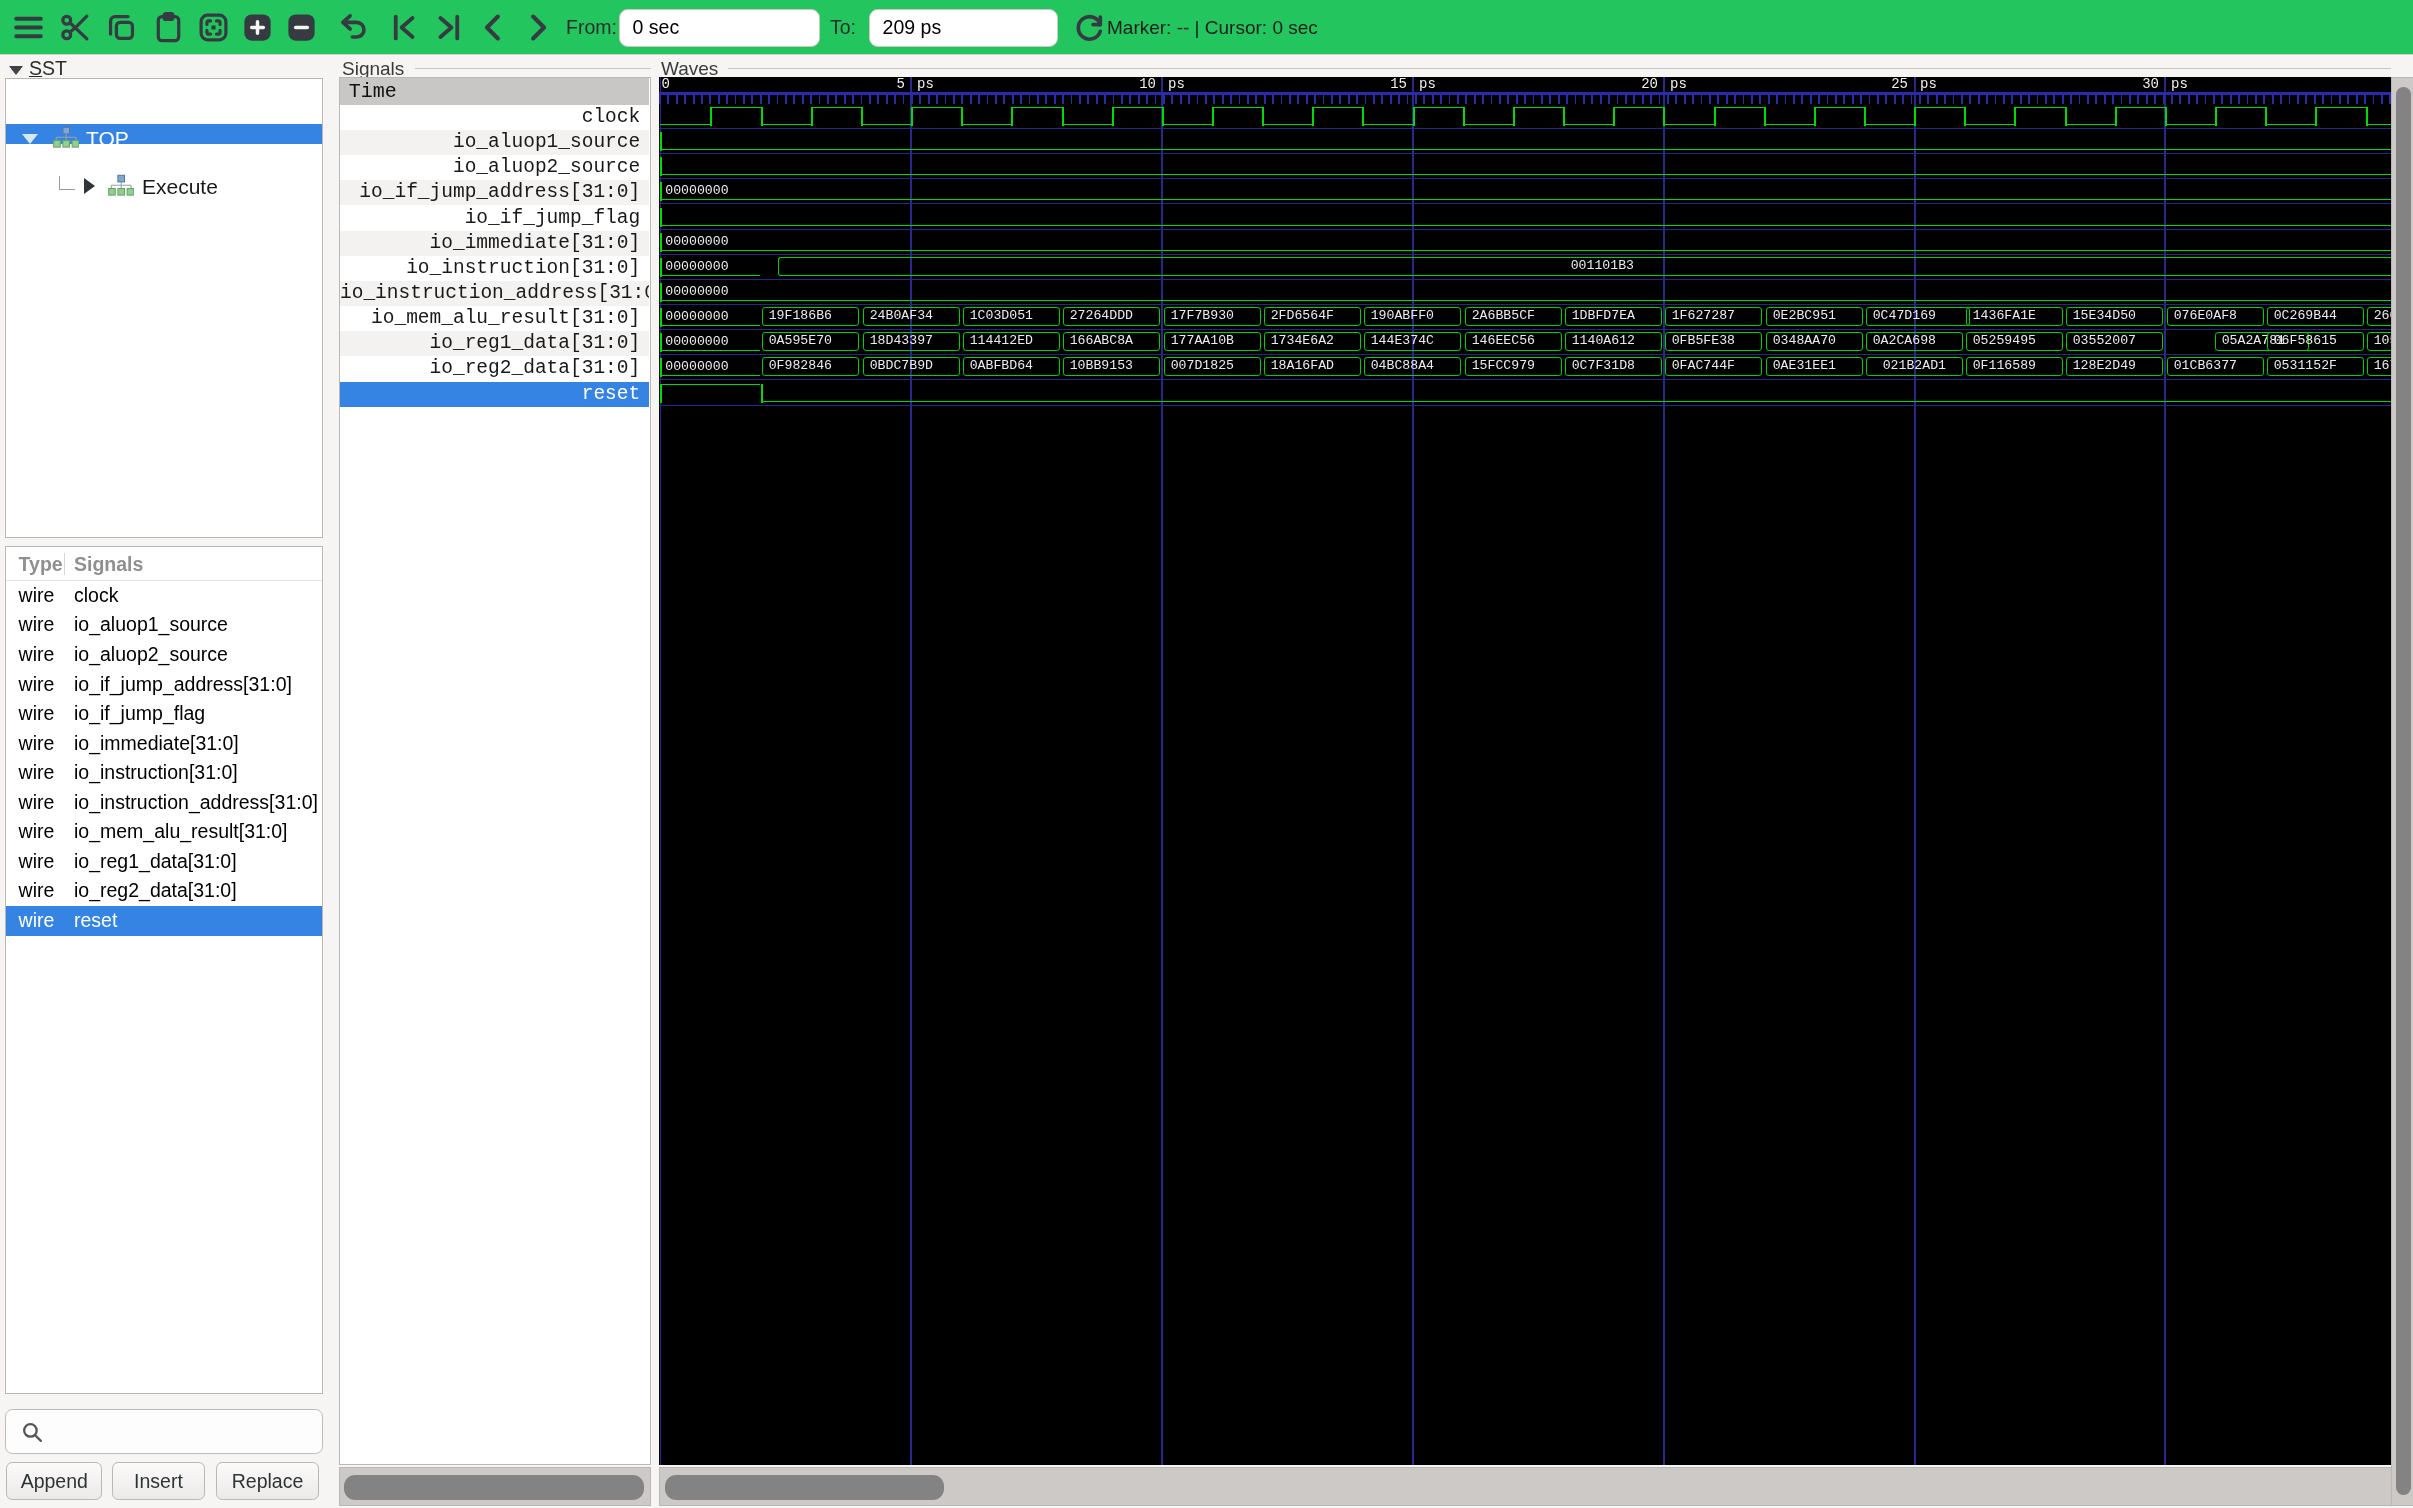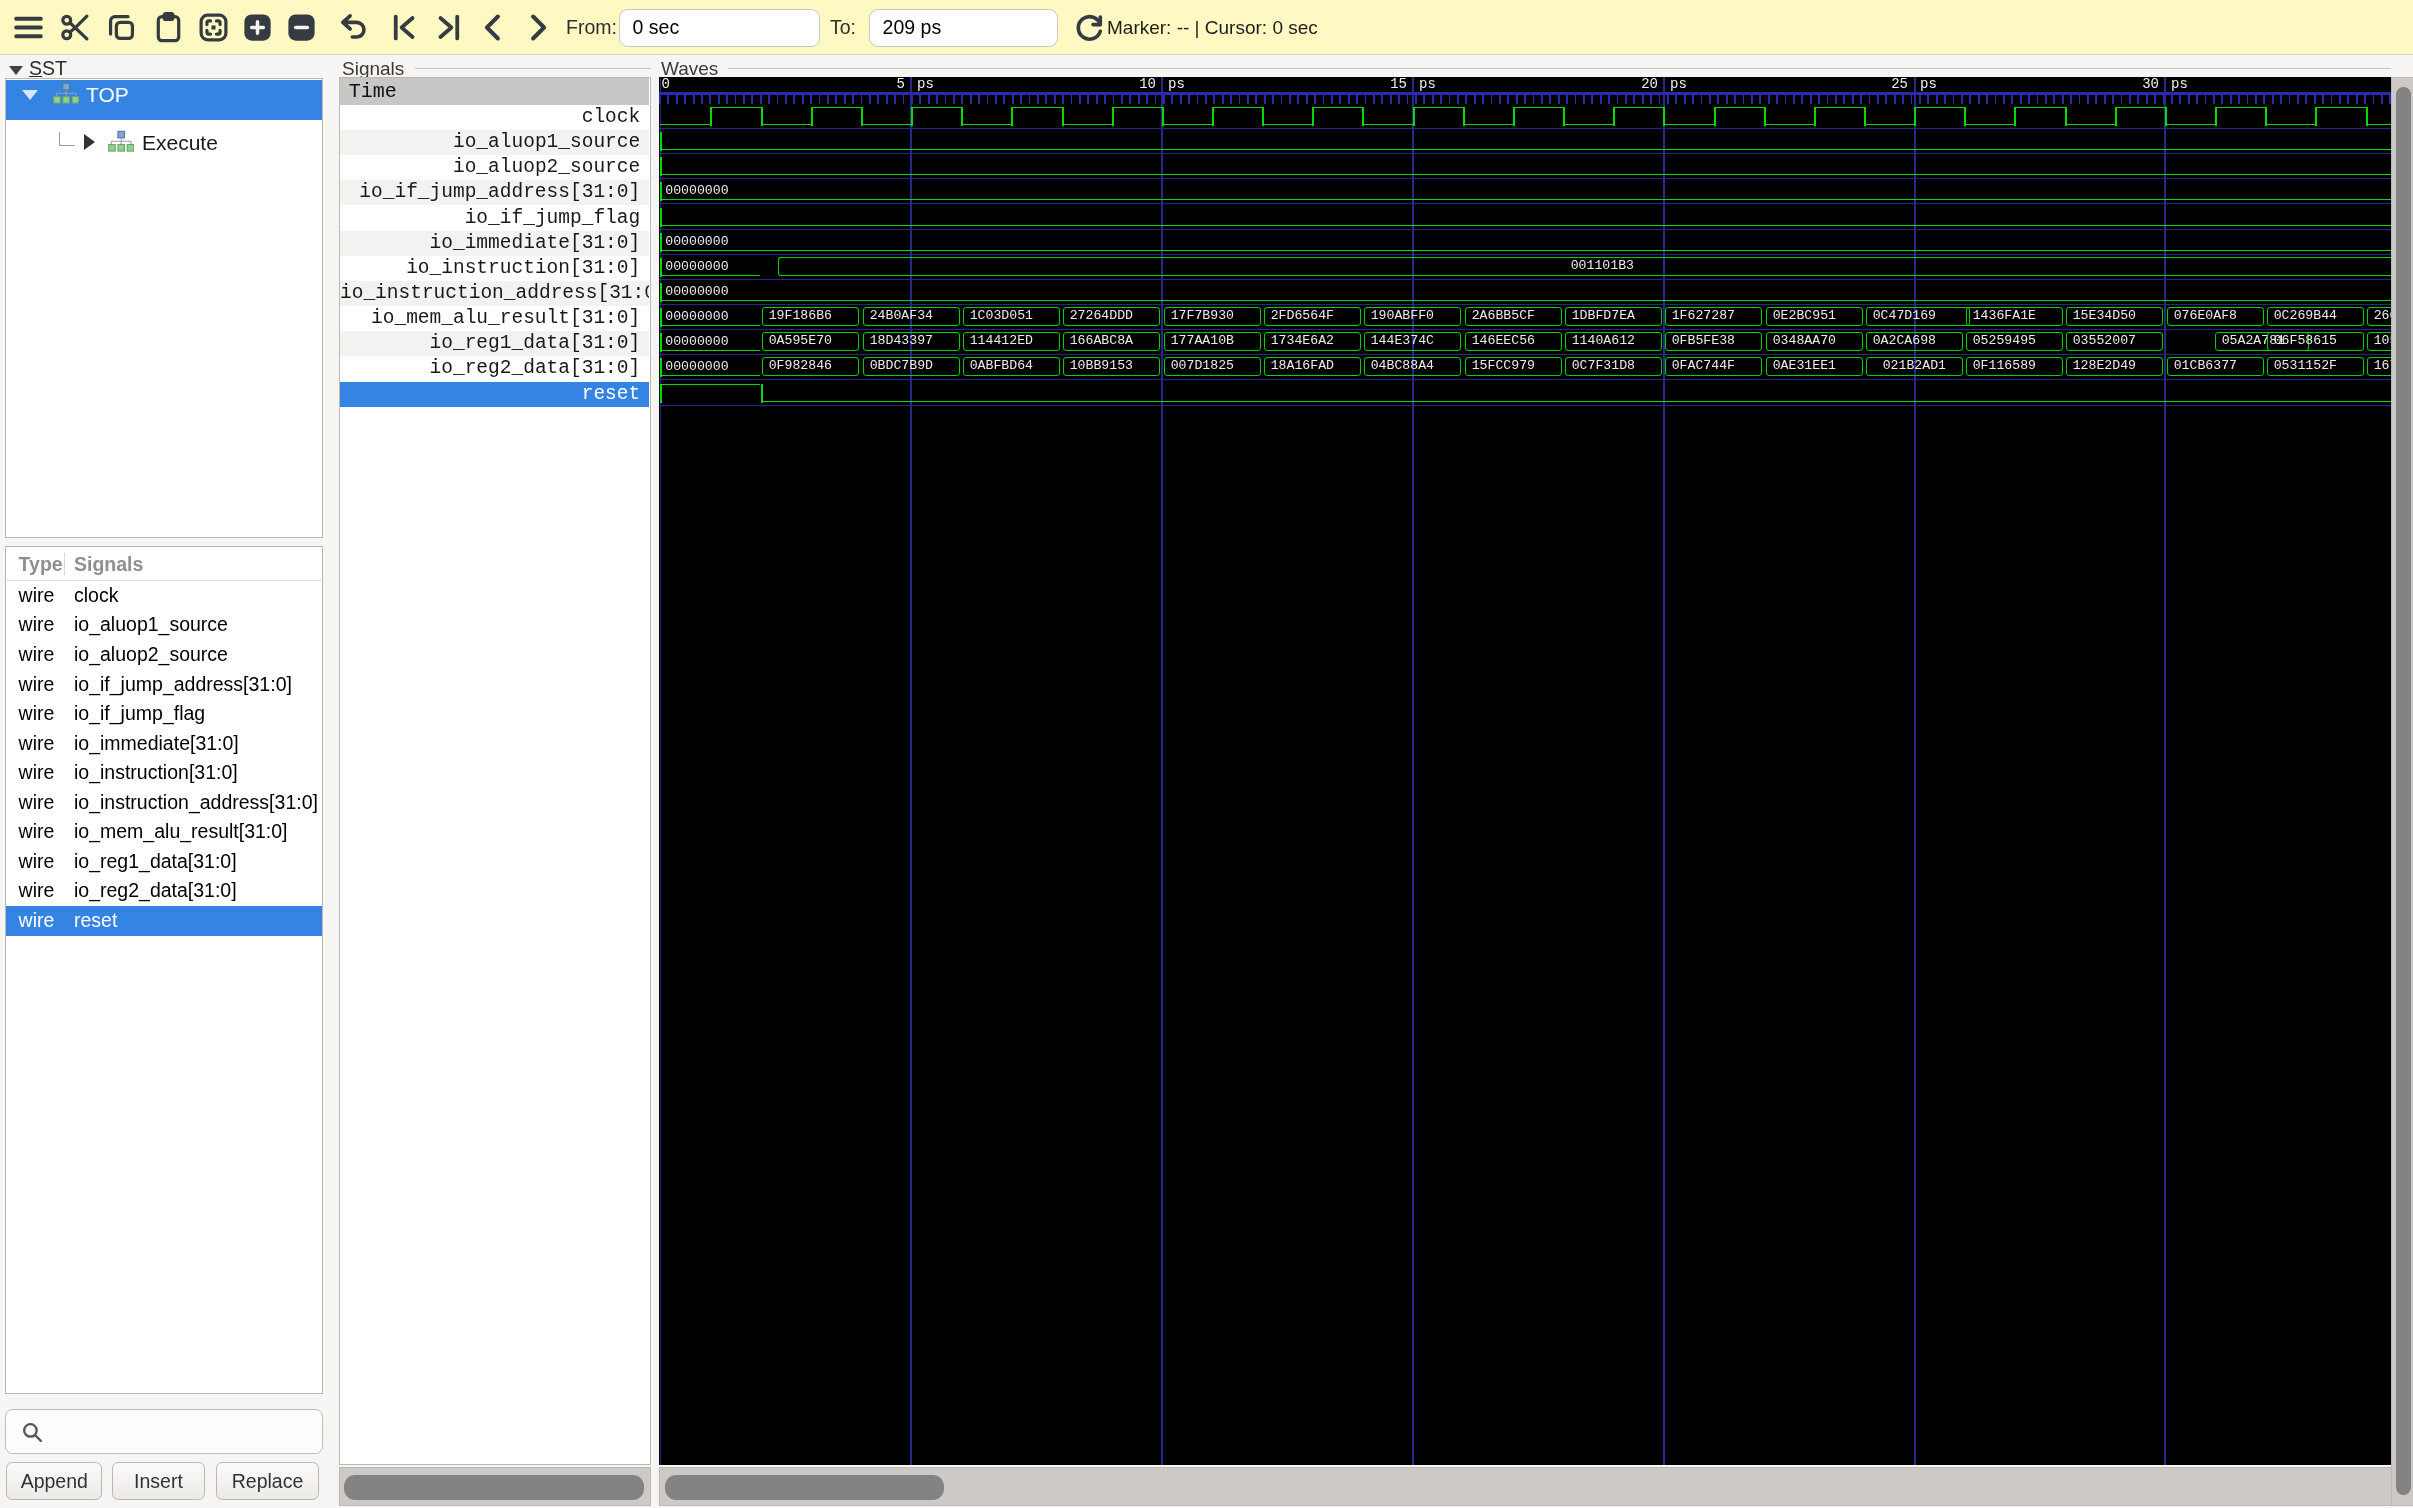--- a/index.html
+++ b/index.html
@@ -1,34 +1,34 @@
 <!DOCTYPE html>
 <html style="font-size:10px"><head>
 <meta charset="utf-8">
 <style>
   * { box-sizing: border-box; }
   html,body { margin:0; padding:0; background:#f6f5f4; font-family:"Liberation Sans", sans-serif; }
   #root { position:relative; width:2413px; height:1508px; background:#f6f5f4; overflow:hidden; }
 
   
-  #toolbar { position:absolute; left:0; top:0; width:2413px; height:55px; background:#fef9c3; border-bottom:1.3px solid #d5d0cb; }
+  #toolbar { position:absolute; left:0; top:0; width:2413px; height:55px; background:#22c55e; border-bottom:1.3px solid #d5d0cb; }
   .tbicon { position:absolute; top:10px; width:35px; height:35px; }
   .tbicon svg { width:35px; height:35px; stroke:#363b41; fill:none; stroke-width:2.2; stroke-linecap:round; stroke-linejoin:round; }
   .tblabel { position:absolute; top:0; height:55px; line-height:55px; font-size:19.5px; color:#2d2d2d; }
   .tbentry { position:absolute; top:8.8px; height:38px; background:#ffffff; border:1.3px solid #cdc7c2; border-radius:8.8px; padding-left:12.6px; font-size:19.5px; color:#000; font-family:"Liberation Sans", sans-serif; outline:none; }
   #statusbar { position:absolute; top:0; height:55px; line-height:55px; font-size:19px; color:#1d1d1d; }
 
   
   #sst-header { position:absolute; left:8.8px; top:57px; height:25px; font-size:19.5px; color:#2c2c2c; }
   #sst-header .tri { display:inline-block; width:0; height:0; border-left:7.5px solid transparent; border-right:7.5px solid transparent; border-top:9.4px solid #3f4347; margin-right:6.3px; }
   #sst-header .mnemonic { text-decoration:underline; }
   .whitebox { position:absolute; background:#ffffff; border:1.3px solid #bdb7b1; }
   #tree-box   { left:5px; top:78px;  width:318px; height:460px; }
   #table-box  { left:5px; top:546px;  width:318px; height:848px; overflow:hidden; }
-  .treerow { position:absolute; left:0; width:316px; height:40px; }
+  .treerow { position:absolute; left:0; width:316px; height:20px;margin-top:44px; }
   .treerow.selected { background:#3584e4; }
   .tri-down-lt { position:absolute; width:0; height:0; border-left:8.2px solid transparent; border-right:8.2px solid transparent; border-top:10.7px solid #d6e7fa; }
   .tri-right { position:absolute; width:0; height:0; border-top:8.2px solid transparent; border-bottom:8.2px solid transparent; border-left:11.3px solid #2f3439; }
   .tree-label { position:absolute; font-size:21px; line-height:29.5px; }
   .tree-guide { position:absolute; width:16.3px; height:14px; border-left:1.3px solid #9a9a9a; border-bottom:1.3px solid #9a9a9a; }
   .hiericon { position:absolute; width:26.4px; height:26.4px; }
 
   #table-head { position:absolute; left:0; top:0; width:316px; height:34px; border-bottom:1.3px solid #e3e1df; }
   .thead-txt { position:absolute; top:0; line-height:34px; font-size:19.5px; font-weight:bold; color:#8f8f8f; }
   .tblrow { position:absolute; left:0; width:316px; height:29.5px; }

